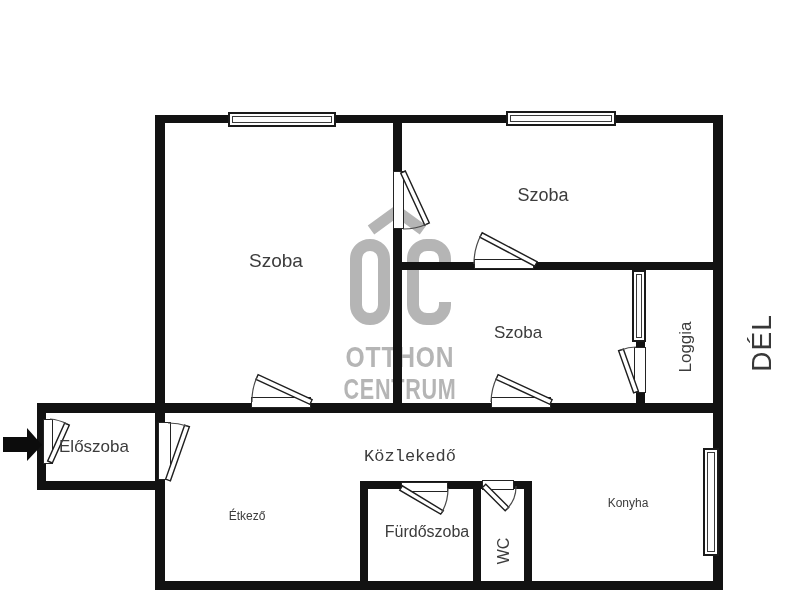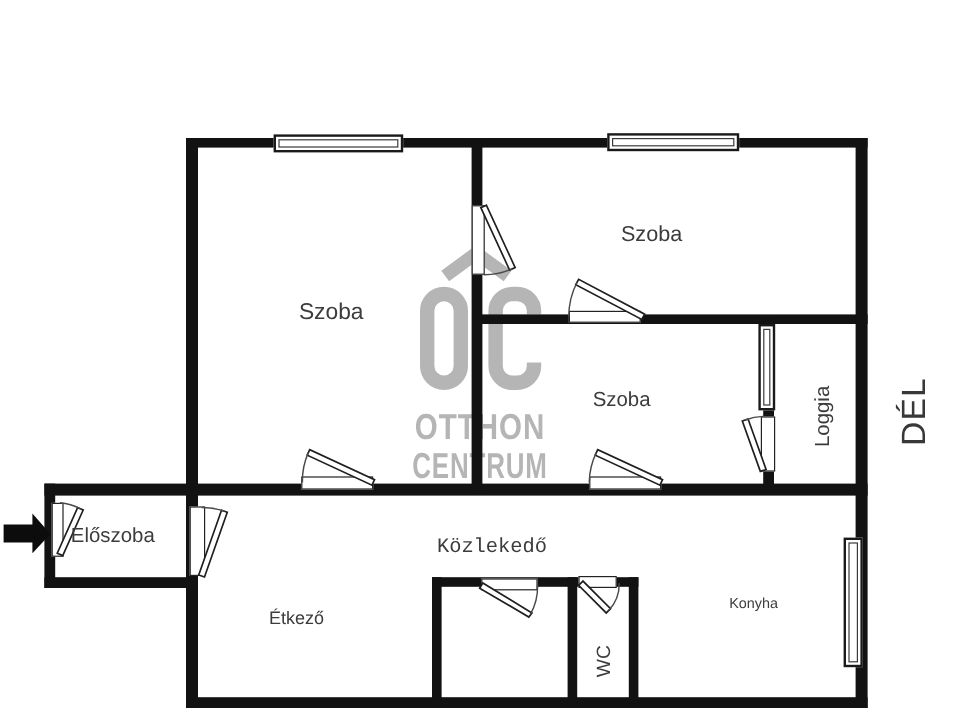--- a/index.html
+++ b/index.html
@@ -96,17 +96,18 @@
     <polygon points="3,437 27,437 27,428 42,445 27,461 27,452 3,452" fill="#0c0c0c"></polygon>
   </svg>
 
   <div class="compass rot" style="left:692px;top:330px;width:140px;height:26px;line-height:26px;font-size:28px;letter-spacing:1px;">DÉL</div>
 
   <div class="room-label" style="left:206px;top:250px;font-size:19px;">Szoba</div>
   <div class="room-label" style="left:473px;top:184px;font-size:18px;">Szoba</div>
   <div class="room-label" style="left:448px;top:322px;">Szoba</div>
   <div class="room-label rot" style="left:616px;top:336px;">Loggia</div>
   <div class="room-label" style="left:24px;top:436px;">Előszoba</div>
-  <div class="room-label" style="left:177px;top:505px;font-size:15px;">Étkező</div>
+  <div class="room-label" style="left:177px;top:505px;font-size:12px;">Étkező</div>
   <div class="room-label" style="left:340px;top:446px;font-family:Liberation Mono, monospace;">Közlekedő</div>
+  <div class="room-label" style="left:357px;top:521px;font-size:16px;">Fürdőszoba</div>
   <div class="room-label rot" style="left:434px;top:540px;font-size:16px;">WC</div>
   <div class="room-label" style="left:558px;top:492px;font-size:12px;">Konyha</div>
 </div>
 
 </body></html>

